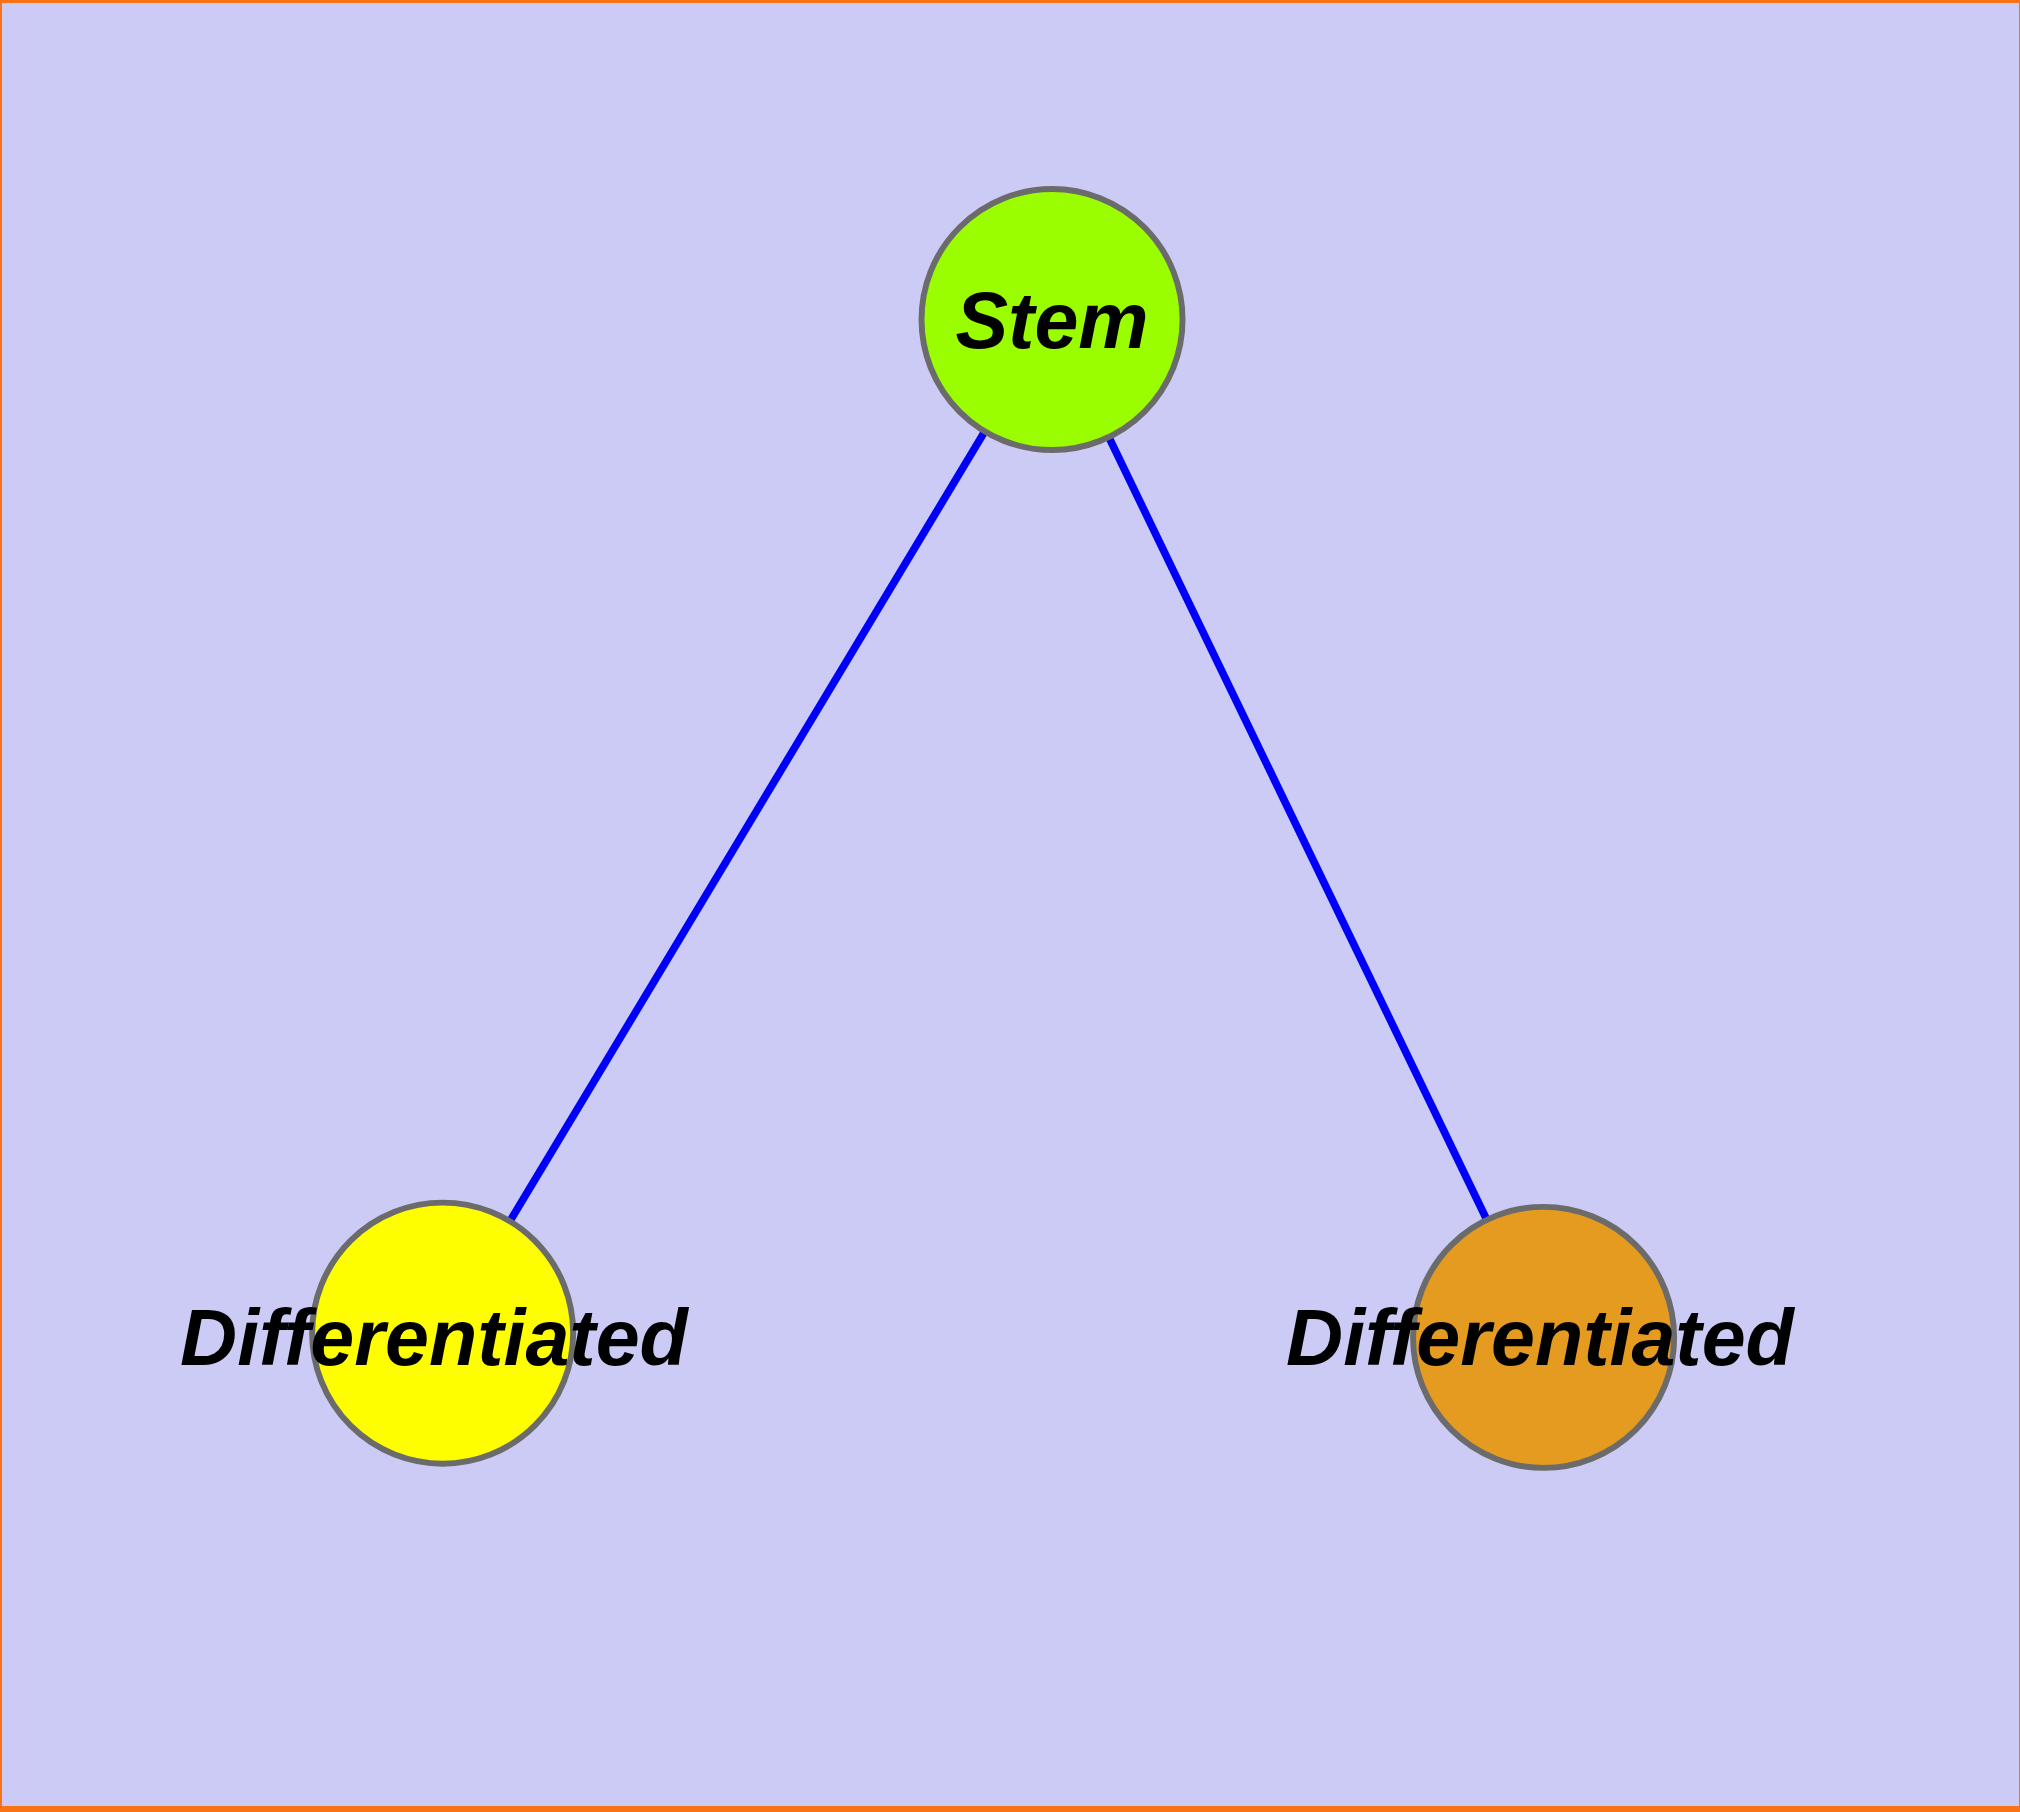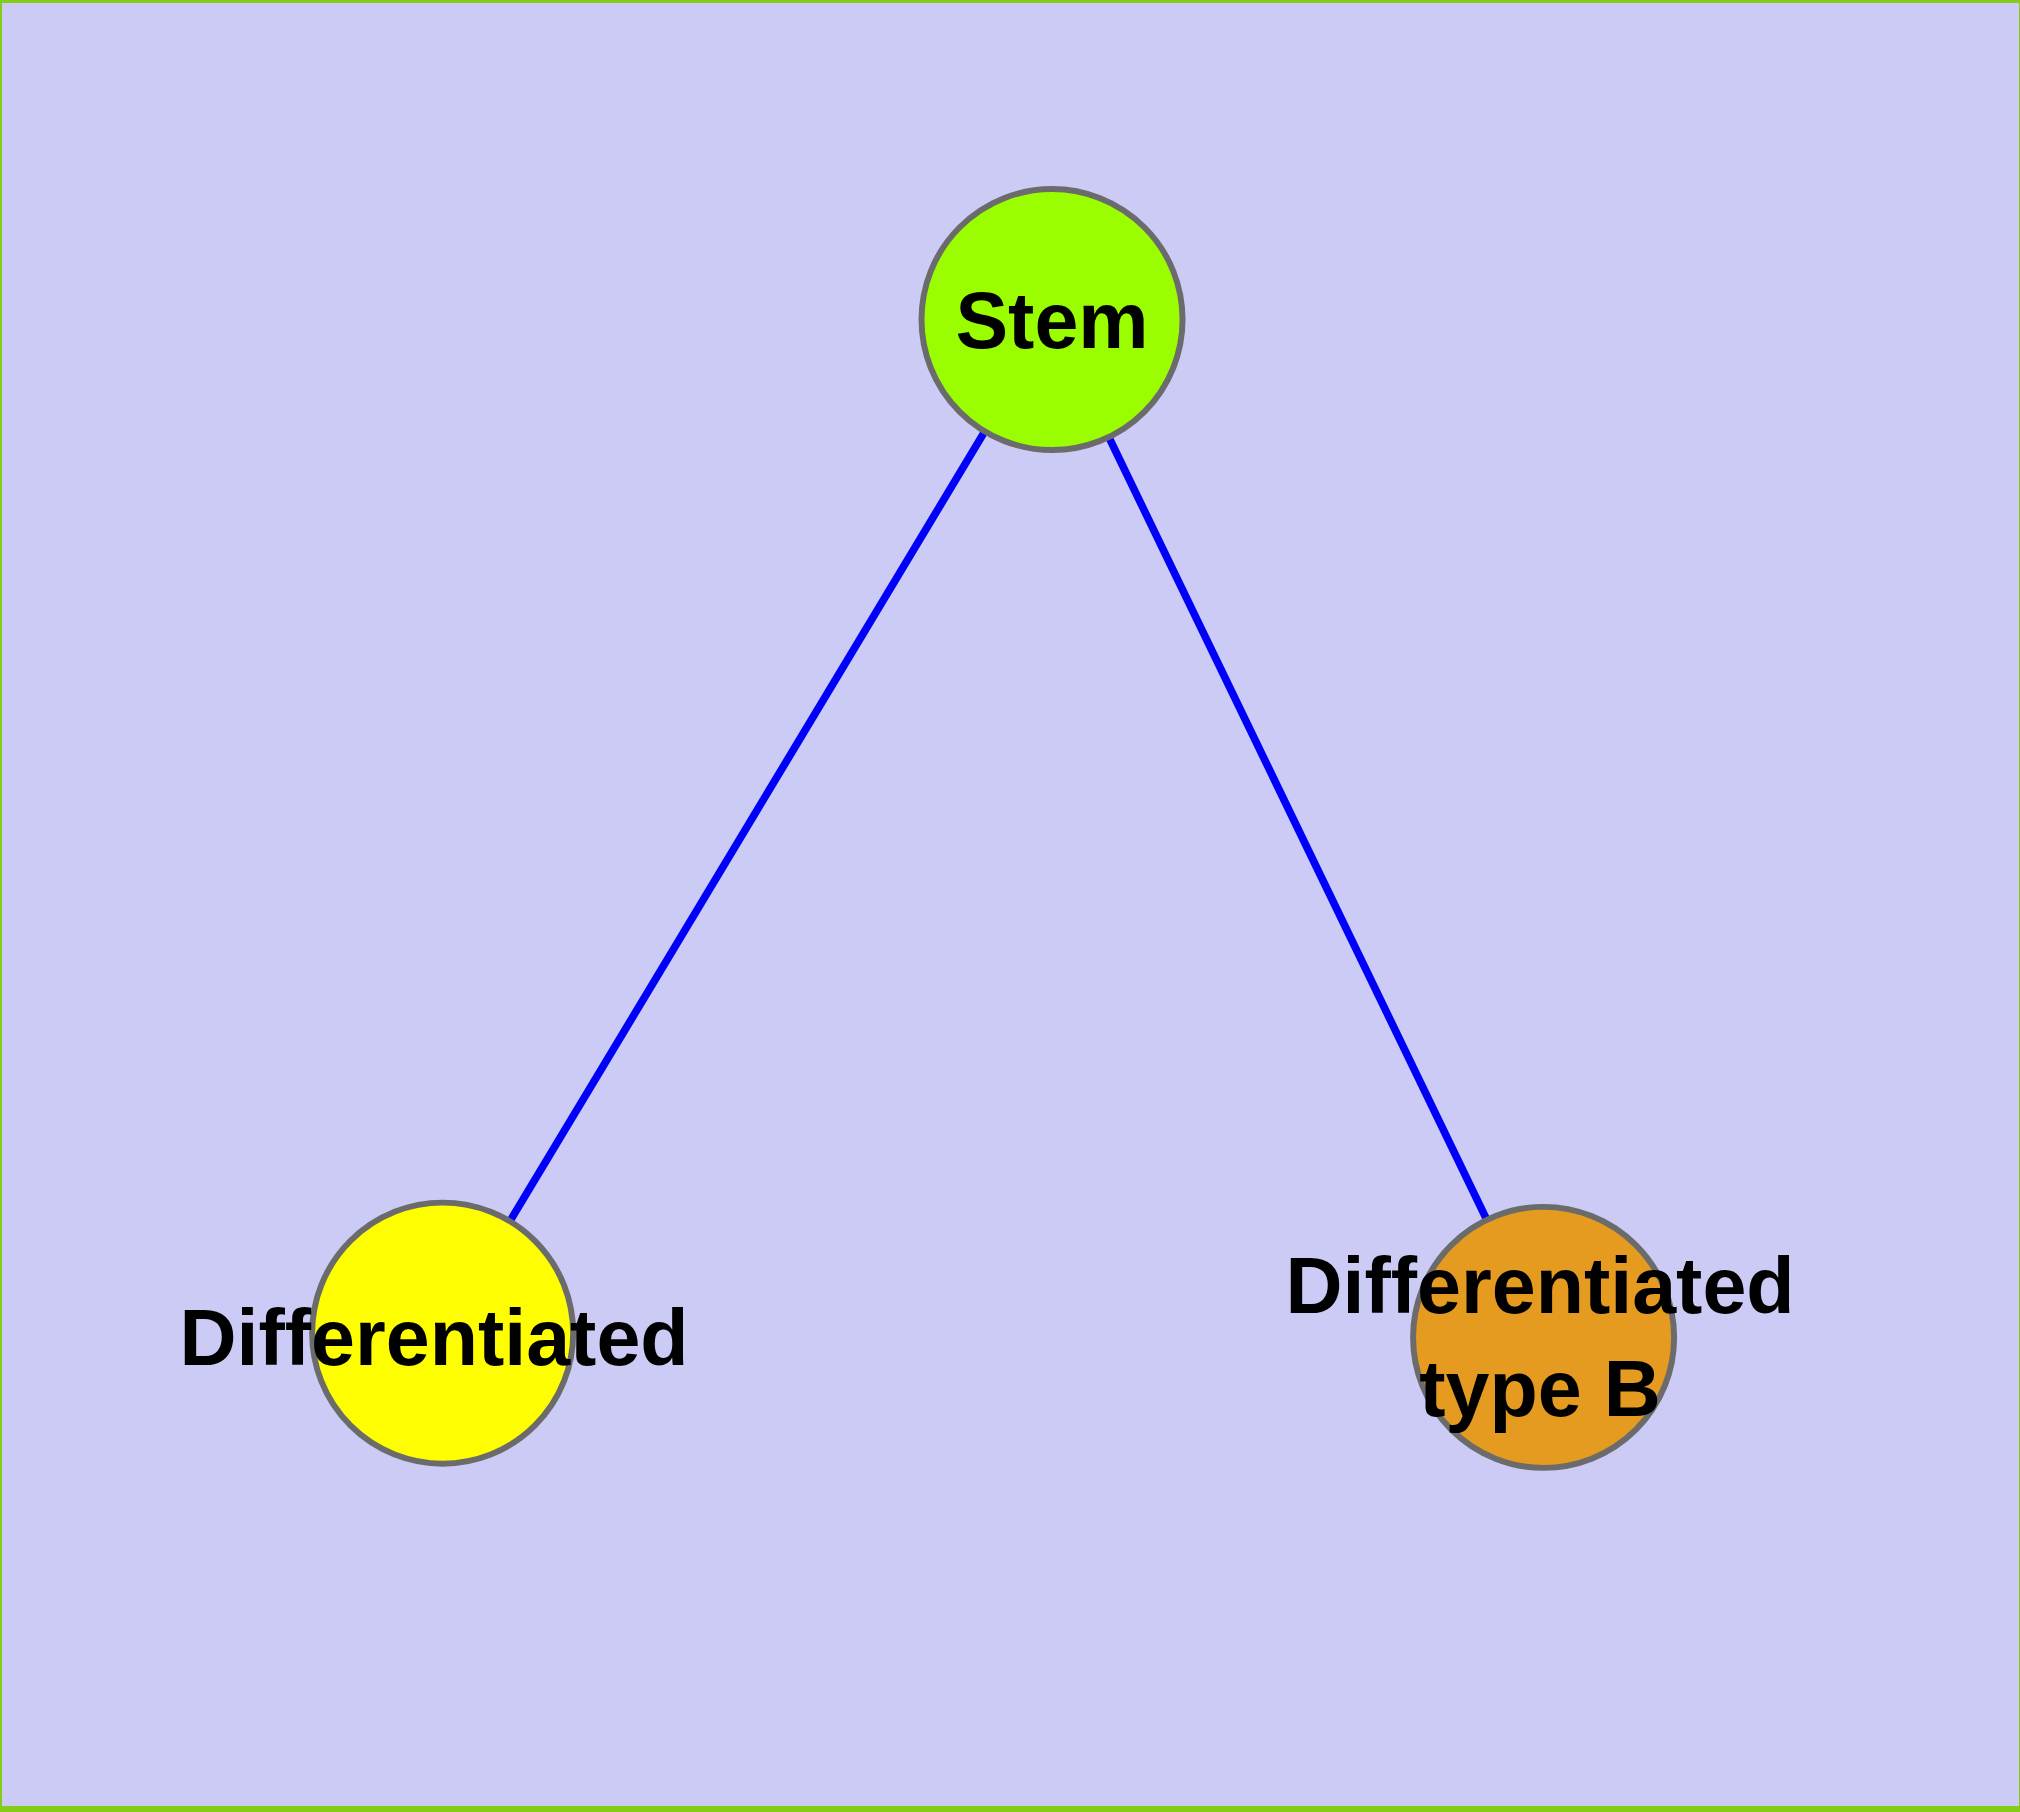--- a/index.html
+++ b/index.html
@@ -8,21 +8,22 @@
     background: #ffffff;
     width: 2021px;
     height: 1812px;
     overflow: hidden;
     font-family: "Liberation Sans", "DejaVu Sans", sans-serif;
   }
   .page {
     position: relative;
     width: 2021px;
     height: 1812px;
-    background: #84cc16;
+    background: #f97316;
+    font-style: italic;
   }
   
   .panel {
     position: absolute;
     left: 1.7px;
     top: 2.5px;
     width: 2017px;
     height: 1803px;
     background: #CBCBF6; 
   }
@@ -70,17 +71,16 @@
   <div class="node-label label-stem">
     <span data-bind="diagram.nodes.stem.label">Stem</span>
   </div>
 
   <div class="node-label label-type-a">
     <span data-bind="diagram.nodes.type_a.label_line1">Differentiated</span>
   </div>
 
   <div class="node-label label-type-b">
     <span data-bind="diagram.nodes.type_b.label_line1">Differentiated</span>
-    <span data-bind="diagram.nodes.type_b.label_line2">type B</span>
   </div>
 
 </div>
 
 
 </body></html>

